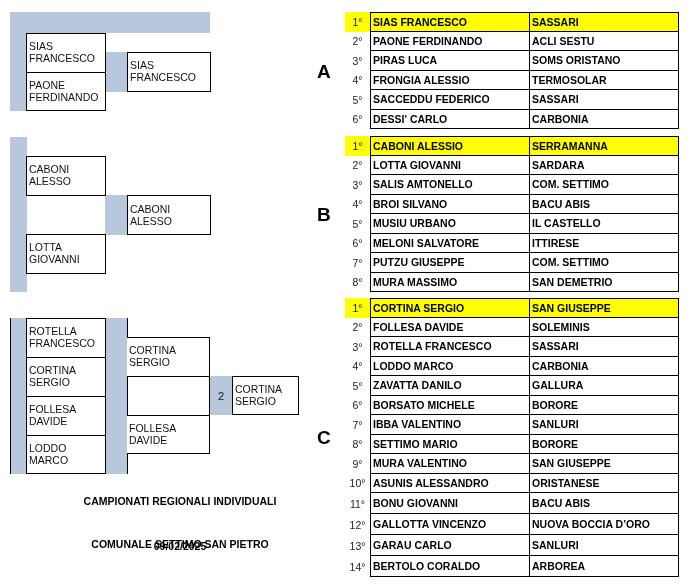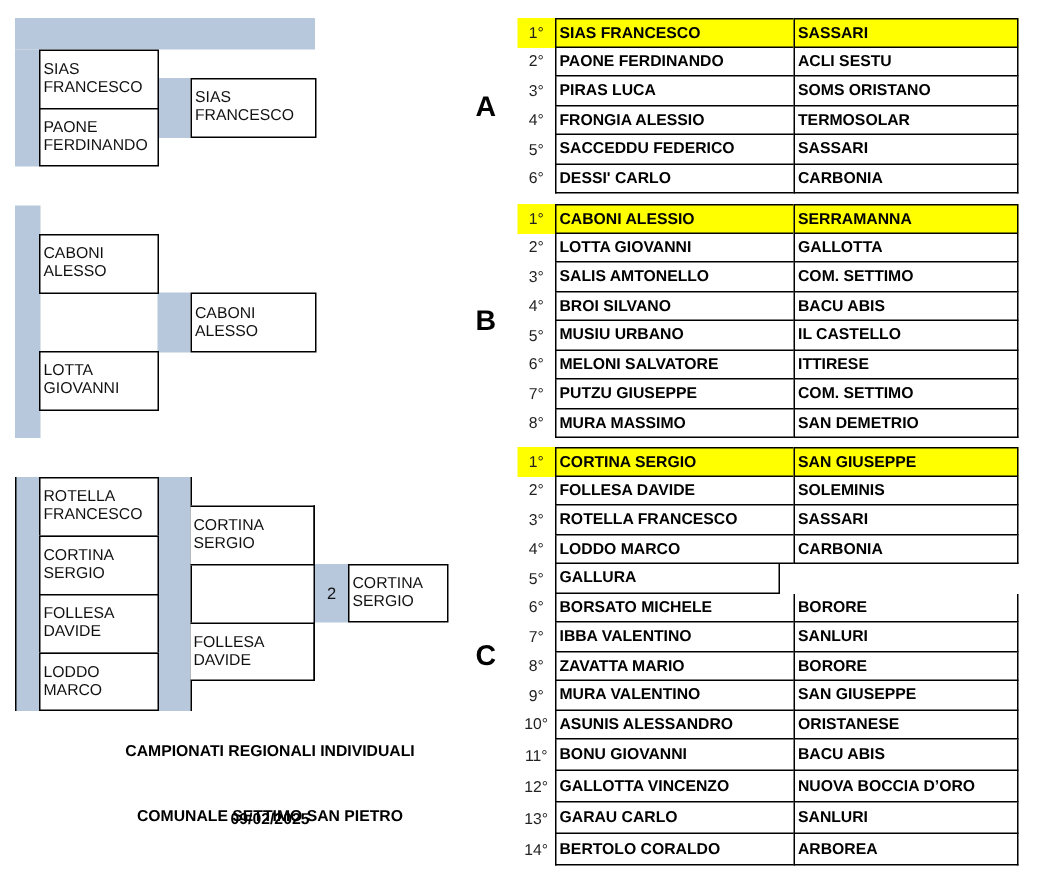--- a/index.html
+++ b/index.html
@@ -132,21 +132,21 @@
 
 <div class="tbl" style="top:136px;">
   <div class="row first">
       <div class="rank">1°</div>
       <div class="name">CABONI ALESSIO</div>
       <div class="club">SERRAMANNA</div>
     </div>
   <div class="row">
       <div class="rank">2°</div>
       <div class="name">LOTTA GIOVANNI</div>
-      <div class="club">GALLOTTA</div>
+      <div class="club">SARDARA</div>
     </div>
   <div class="row">
       <div class="rank">3°</div>
       <div class="name">SALIS AMTONELLO</div>
       <div class="club">COM. SETTIMO</div>
     </div>
   <div class="row">
       <div class="rank">4°</div>
       <div class="name">BROI SILVANO</div>
       <div class="club">BACU ABIS</div>
@@ -189,35 +189,36 @@
       <div class="name">ROTELLA FRANCESCO</div>
       <div class="club">SASSARI</div>
     </div>
   <div class="row">
       <div class="rank">4°</div>
       <div class="name">LODDO MARCO</div>
       <div class="club">CARBONIA</div>
     </div>
   <div class="row">
       <div class="rank">5°</div>
+      <div class="name">ZAVATTA DANILO</div>
       <div class="club">GALLURA</div>
     </div>
   <div class="row">
       <div class="rank">6°</div>
       <div class="name">BORSATO MICHELE</div>
       <div class="club">BORORE</div>
     </div>
   <div class="row">
       <div class="rank">7°</div>
       <div class="name">IBBA VALENTINO</div>
       <div class="club">SANLURI</div>
     </div>
   <div class="row">
       <div class="rank">8°</div>
-      <div class="name">ZAVATTA MARIO</div>
+      <div class="name">SETTIMO MARIO</div>
       <div class="club">BORORE</div>
     </div>
   <div class="row">
       <div class="rank">9°</div>
       <div class="name">MURA VALENTINO</div>
       <div class="club">SAN GIUSEPPE</div>
     </div>
   <div class="row">
       <div class="rank">10°</div>
       <div class="name">ASUNIS ALESSANDRO</div>

